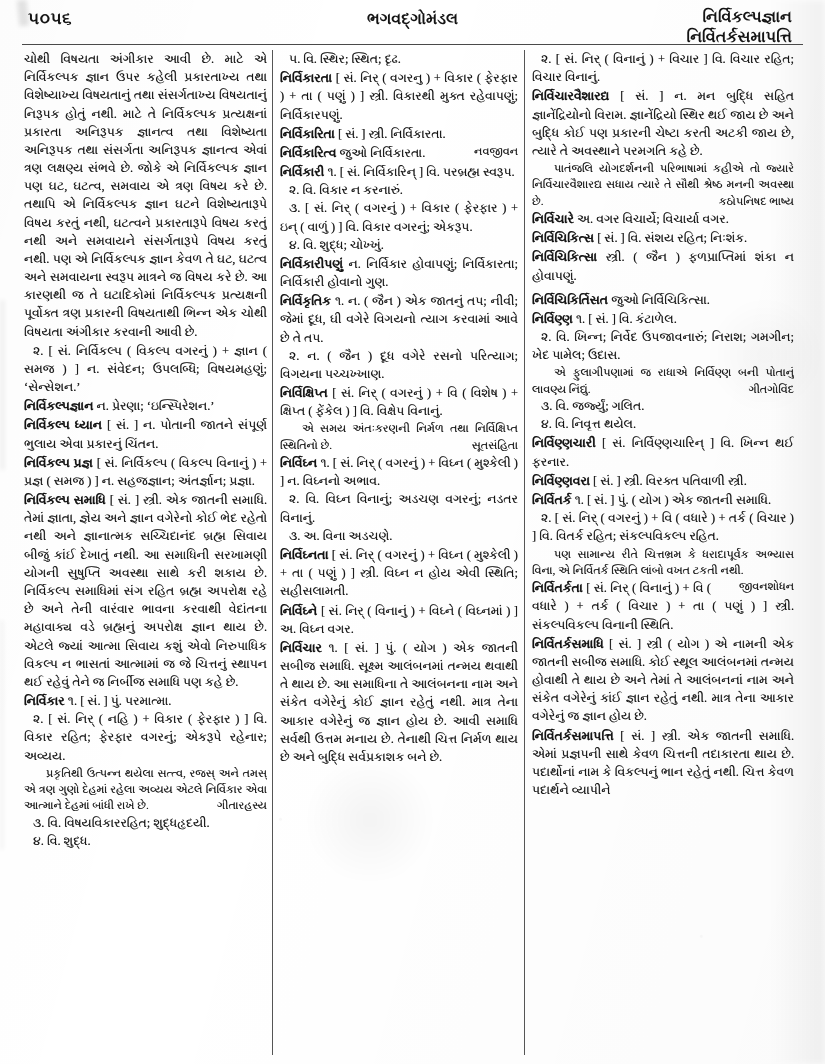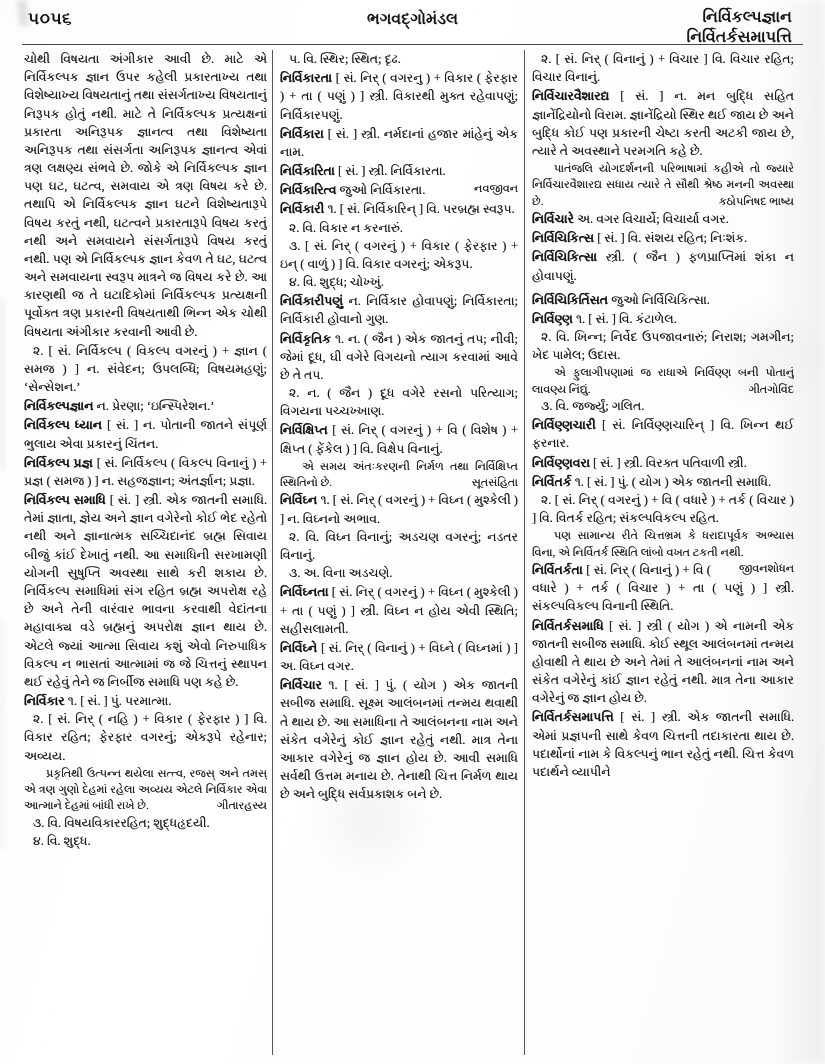--- a/index.html
+++ b/index.html
@@ -139,24 +139,20 @@
 
       <div class="entry">
         <span class="sense">૫. વિ. સ્થિર; સ્થિત; દૃઢ.</span>
       </div>
 
       <div class="entry">
         <span class="hw">નિર્વિકારતા</span>
         <span>[ સં. નિર્ ( વગરનુ ) + વિકાર ( ફેરફાર ) + તા ( પણું ) ]  સ્ત્રી. વિકારથી મુક્ત રહેવાપણું; નિર્વિકારપણું.</span>
       </div>
 
-      <div class="entry">
-        <span class="hw">નિર્વિકારા</span>
-        <span>[ સં. ]  સ્ત્રી. નર્મદાનાં હજાર માંહેનું એક નામ.</span>
-      </div>
 
       <div class="entry">
         <span class="hw">નિર્વિકારિતા</span>
         <span>[ સં. ]  સ્ત્રી. નિર્વિકારતા.</span>
         <span class="quote">
           <span class="cite">નવજીવન</span>
         </span>
         <span class="clear"></span>
       </div>
 
@@ -259,20 +255,21 @@
       <div class="entry">
         <span class="hw">નિર્વિણ્ણ</span>
         <span>૧. [ સં. ]  વિ.  કંટાળેલ.</span>
         <span class="sense">૨. વિ.  ખિન્ન;  નિર્વેદ  ઉપજાવનારું;  નિરાશ; ગમગીન; ખેદ પામેલ; ઉદાસ.</span>
         <span class="quote">
           <span>એ ફુલાગીપણામાં જ રાધાએ નિર્વિણ્ણ બની પોતાનું લાવણ્ય નિંદ્યું.</span>
           <span class="cite">ગીતગોવિંદ</span>
         </span>
         <span class="clear"></span>
         <span class="sense">૩. વિ. જર્જ્યું; ગલિત.</span>
+        <span class="sense">૪. વિ. નિવૃત્ત થયેલ.</span>
       </div>
 
       <div class="entry">
         <span class="hw">નિર્વિણ્ણચારી</span>
         <span>[ સં. નિર્વિણ્ણચારિન્ ] વિ. ખિન્ન થઈ ફરનાર.</span>
       </div>
 
       <div class="entry">
         <span class="hw">નિર્વિણ્ણવરા</span>
         <span>[ સં. ]  સ્ત્રી. વિરક્ત પતિવાળી સ્ત્રી.</span>

